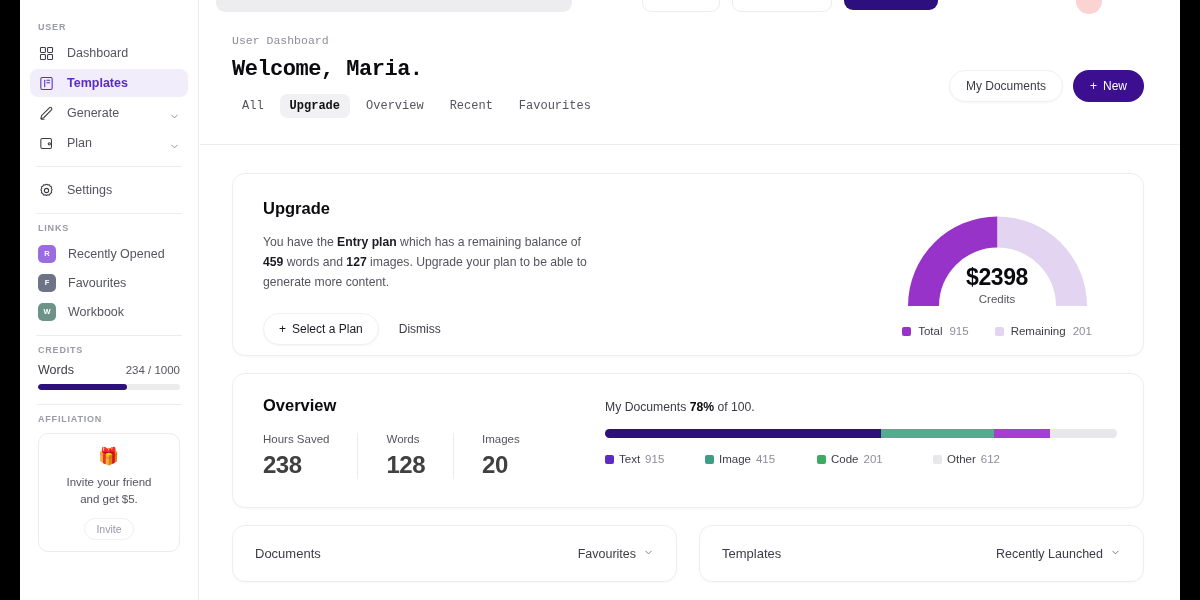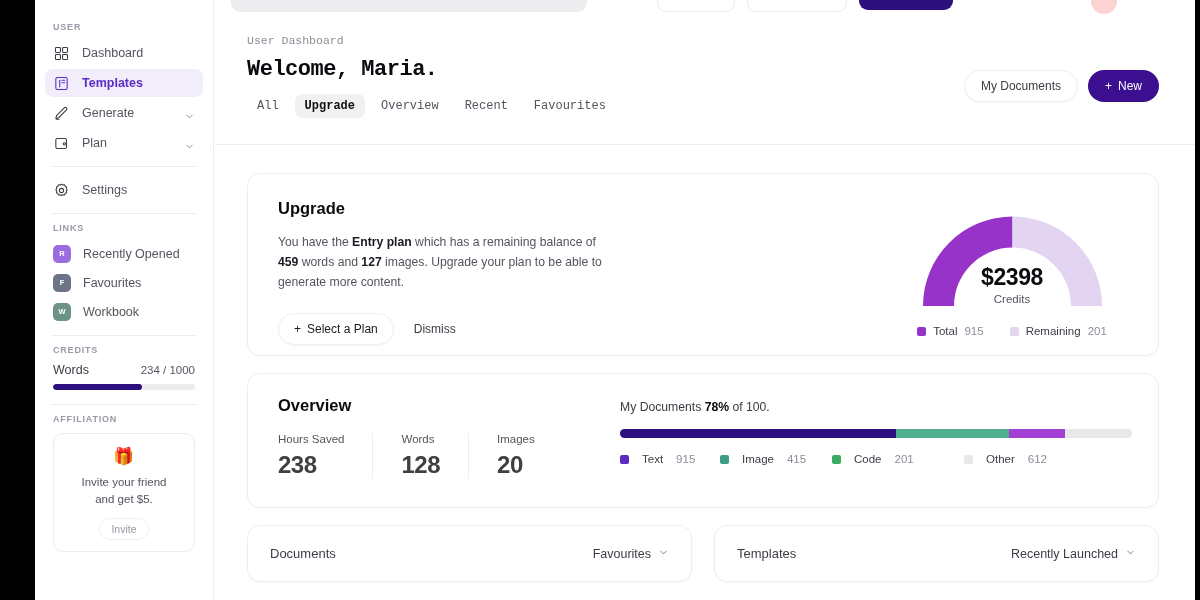--- a/index.html
+++ b/index.html
@@ -4,21 +4,21 @@
 <style>
   * { box-sizing: border-box; margin: 0; padding: 0; }
   html, body {
     width: 1200px; height: 600px;
     background: #000000;
     font-family: "Liberation Sans", sans-serif;
     overflow: hidden;
   }
   .frame {
     position: absolute;
-    left: 35px; top: 0;
+    left: 20px; top: 0;
     width: 1160px; height: 600px;
     background: #ffffff;
     overflow: hidden;
   }
 
   
   .sidebar {
     position: absolute; left: 0; top: 0;
     width: 179px; height: 600px;
     background: #ffffff;
@@ -167,21 +167,21 @@
   .stat:last-child { border-right: none; }
   .stat .k { font-size: 11.5px; color: #54545f; }
   .stat .v { font-size: 24px; font-weight: 700; color: #404040; margin-top: 6px; letter-spacing: -.5px; }
 
   .ov-right { flex: 1; padding-top: 4px; }
   .doc-line { font-size: 12.2px; color: #3c3c46; }
   .doc-line b { font-weight: 700; color: #0b0b0f; }
   .stackbar { display: flex; height: 9px; border-radius: 5px; overflow: hidden; background: #e8e8ea; margin-top: 15px; }
   .stackbar i { display: block; height: 100%; }
   .bar-legend { display: flex; margin-top: 15px; }
-  .bl { display: flex; align-items: center; gap: 13px; font-size: 11.5px; color: #3c3c46; }
+  .bl { display: flex; align-items: center; gap: 5px; font-size: 11.5px; color: #3c3c46; }
   .bl .sw { width: 9px; height: 9px; border-radius: 2px; }
   .bl .num { color: #8d8d9a; }
 
   
   .bottom { display: flex; gap: 22px; margin-top: 17px; }
   .bcard { flex: 1; padding: 20px 22px 20px 22px; display: flex; align-items: center; justify-content: space-between; }
   .bcard .t { font-size: 13px; color: #3c3c46; }
   .bcard .sel { display: flex; align-items: center; gap: 7px; font-size: 12.5px; color: #3c3c46; cursor: pointer; }
   .bcard .sel svg { width: 11px; height: 11px; stroke: #54545f; fill: none; stroke-width: 1.6;
                     stroke-linecap: round; stroke-linejoin: round; }
@@ -416,21 +416,21 @@
             <div class="bl" style="width:100px;">
               <span class="sw" id="bl-sw-0" style="background: rgb(91, 43, 196);"></span>
               <span>Text</span>
               <span class="num">915</span>
             </div>
             <div class="bl" style="width:112px;">
               <span class="sw" id="bl-sw-1" style="background: rgb(61, 158, 133);"></span>
               <span>Image</span>
               <span class="num">415</span>
             </div>
-            <div class="bl" style="width:132px;">
+            <div class="bl" style="width:116px;">
               <span class="sw" id="bl-sw-2" style="background: rgb(60, 171, 99);"></span>
               <span>Code</span>
               <span class="num">201</span>
             </div>
             <div class="bl">
               <span class="sw" id="bl-sw-3" style="background: rgb(232, 232, 234);"></span>
               <span>Other</span>
               <span class="num">612</span>
             </div>
           </div>

